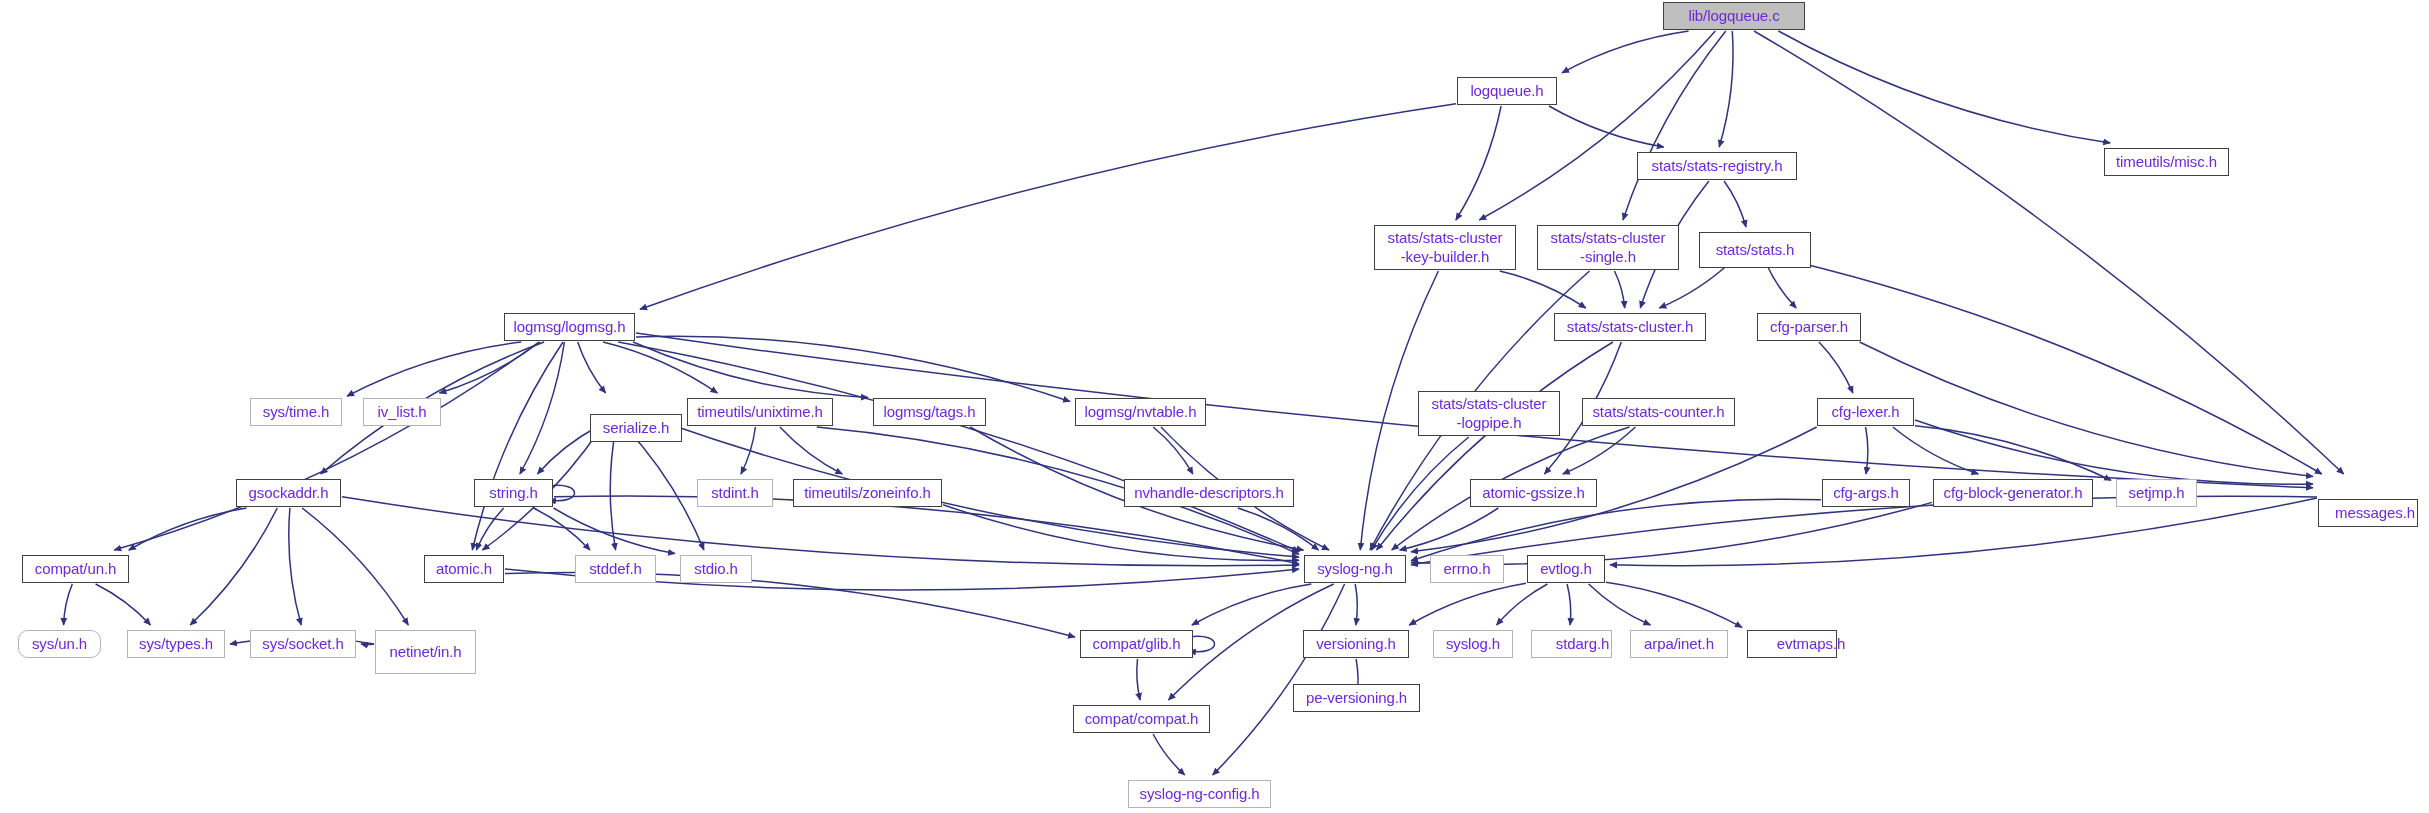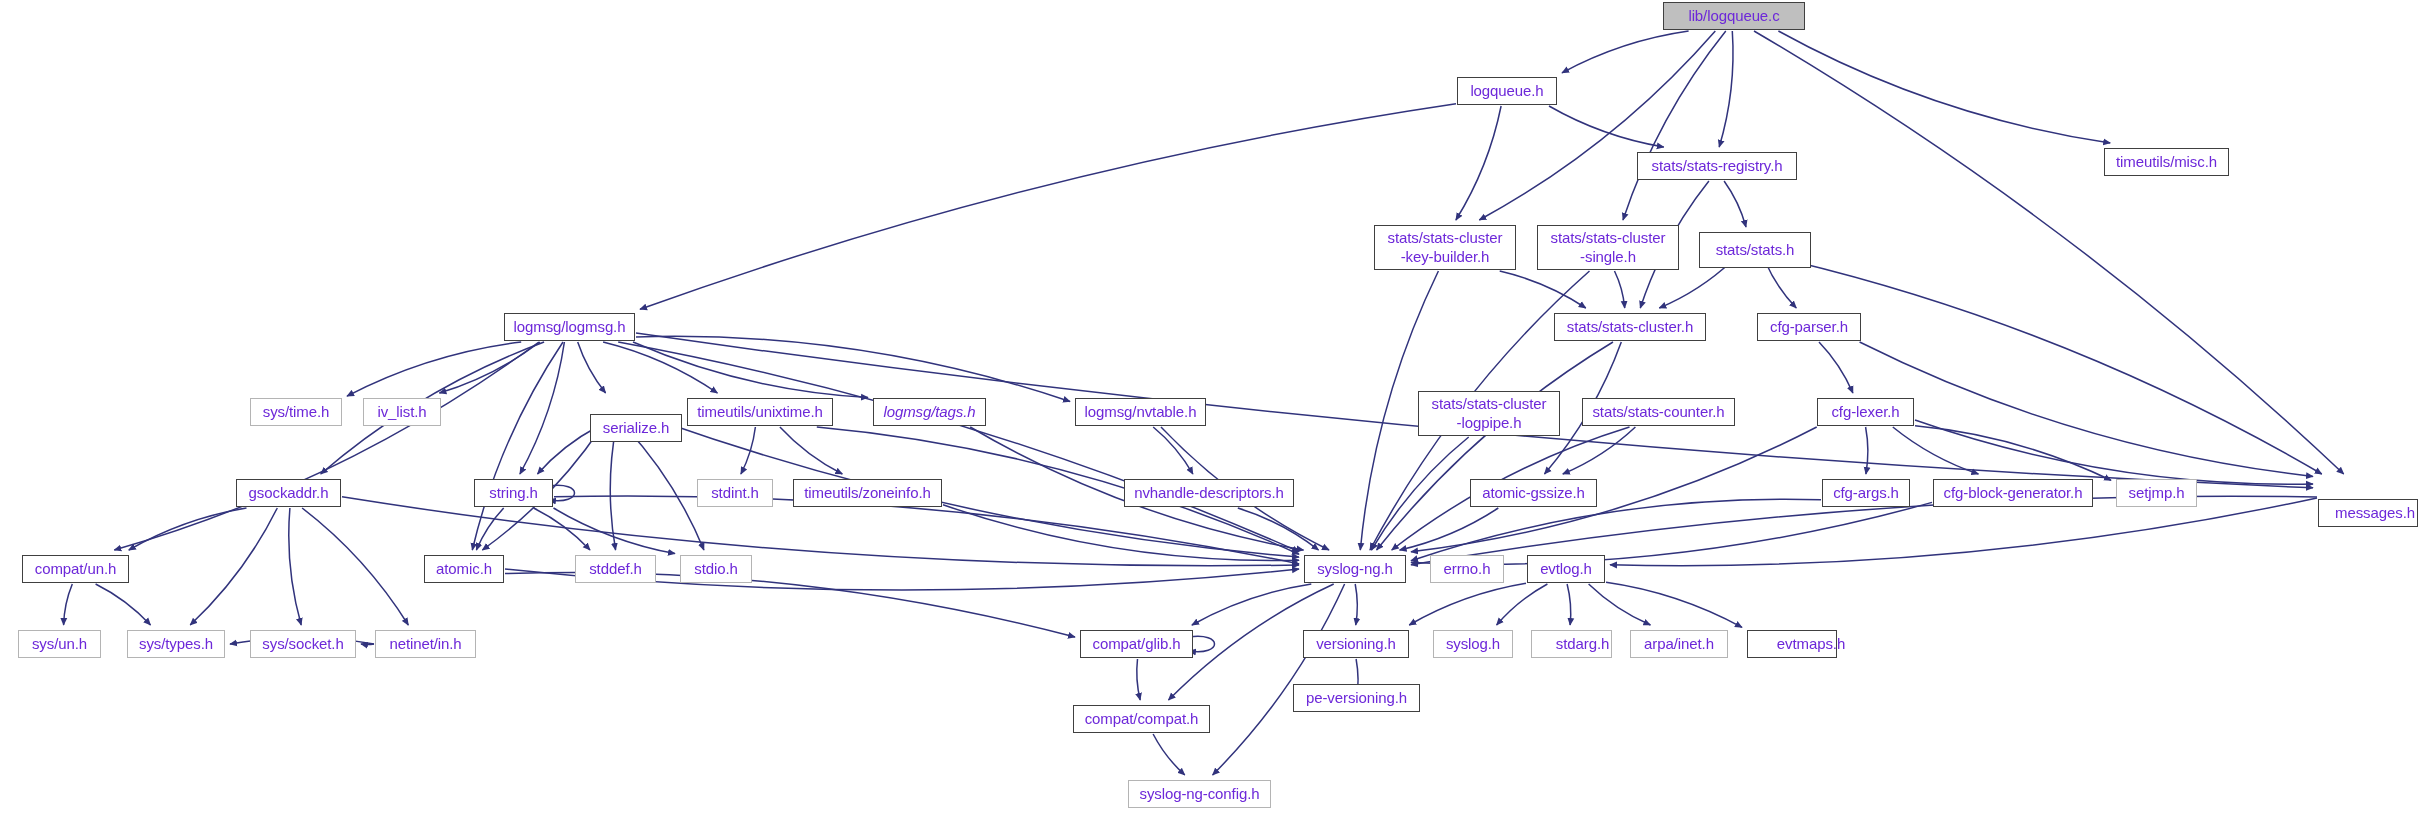--- a/index.html
+++ b/index.html
@@ -159,21 +159,21 @@
       <div class="node hdr-bold" style="left: 1537px; top: 225px; width: 142px; height: 45px;"><span>stats/stats-cluster
 -single.h</span></div>
       <div class="node hdr-bold" style="left: 1699px; top: 232px; width: 112px; height: 36px;"><span>stats/stats.h</span></div>
       <div class="node hdr-bold" style="left: 504px; top: 313px; width: 131px; height: 28px;"><span>logmsg/logmsg.h</span></div>
       <div class="node hdr-bold" style="left: 1554px; top: 313px; width: 152px; height: 28px;"><span>stats/stats-cluster.h</span></div>
       <div class="node hdr-bold" style="left: 1757px; top: 313px; width: 104px; height: 28px;"><span>cfg-parser.h</span></div>
       <div class="node hdr-light" style="left: 250px; top: 398px; width: 92px; height: 28px;"><span>sys/time.h</span></div>
       <div class="node hdr-light" style="left: 363px; top: 398px; width: 78px; height: 28px;"><span>iv_list.h</span></div>
       <div class="node hdr-bold" style="left: 590px; top: 398px; width: 92px; height: 28px; margin-top: 16px;"><span>serialize.h</span></div>
       <div class="node hdr-bold" style="left: 687px; top: 398px; width: 146px; height: 28px;"><span>timeutils/unixtime.h</span></div>
-      <div class="node hdr-bold" style="left: 873px; top: 398px; width: 113px; height: 28px; font-style: italic;"><span>logmsg/tags.h</span></div>
+      <div class="node hdr-bold" style="left: 873px; top: 398px; width: 113px; height: 28px;"><span>logmsg/tags.h</span></div>
       <div class="node hdr-bold" style="left: 1075px; top: 398px; width: 131px; height: 28px;"><span>logmsg/nvtable.h</span></div>
       <div class="node hdr-bold" style="left: 1418px; top: 391px; width: 142px; height: 45px;"><span>stats/stats-cluster
 -logpipe.h</span></div>
       <div class="node hdr-bold" style="left: 1582px; top: 398px; width: 153px; height: 28px;"><span>stats/stats-counter.h</span></div>
       <div class="node hdr-bold" style="left: 1817px; top: 398px; width: 97px; height: 28px;"><span>cfg-lexer.h</span></div>
       <div class="node hdr-bold" style="left: 236px; top: 479px; width: 105px; height: 28px;"><span>gsockaddr.h</span></div>
       <div class="node hdr-bold" style="left: 474px; top: 479px; width: 79px; height: 28px;"><span>string.h</span></div>
       <div class="node hdr-light" style="left: 697px; top: 479px; width: 76px; height: 28px;"><span>stdint.h</span></div>
       <div class="node hdr-bold" style="left: 793px; top: 479px; width: 149px; height: 28px;"><span>timeutils/zoneinfo.h</span></div>
       <div class="node hdr-bold" style="left: 1124px; top: 479px; width: 170px; height: 28px;"><span>nvhandle-descriptors.h</span></div>
@@ -182,24 +182,24 @@
       <div class="node hdr-bold" style="left: 1933px; top: 479px; width: 160px; height: 28px;"><span>cfg-block-generator.h</span></div>
       <div class="node hdr-light" style="left: 2116px; top: 479px; width: 81px; height: 28px;"><span>setjmp.h</span></div>
       <div class="node hdr-bold" style="left: 2318px; top: 499px; width: 100px; height: 28px; padding-left: 14px;"><span>messages.h</span></div>
       <div class="node hdr-bold" style="left: 22px; top: 555px; width: 107px; height: 28px;"><span>compat/un.h</span></div>
       <div class="node hdr-bold" style="left: 424px; top: 555px; width: 80px; height: 28px;"><span>atomic.h</span></div>
       <div class="node hdr-light" style="left: 575px; top: 555px; width: 81px; height: 28px;"><span>stddef.h</span></div>
       <div class="node hdr-light" style="left: 680px; top: 555px; width: 72px; height: 28px;"><span>stdio.h</span></div>
       <div class="node hdr-bold" style="left: 1304px; top: 555px; width: 102px; height: 28px;"><span>syslog-ng.h</span></div>
       <div class="node hdr-light" style="left: 1430px; top: 555px; width: 74px; height: 28px;"><span>errno.h</span></div>
       <div class="node hdr-bold" style="left: 1527px; top: 555px; width: 78px; height: 28px;"><span>evtlog.h</span></div>
-      <div class="node hdr-light" style="left: 18px; top: 630px; width: 83px; height: 28px;"><span>sys/un.h</span></div>
+      <div class="node hdr-light" style="left: 18px; top: 630px; width: 83px; height: 28px; border-radius: 10px;"><span>sys/un.h</span></div>
       <div class="node hdr-light" style="left: 127px; top: 630px; width: 98px; height: 28px;"><span>sys/types.h</span></div>
       <div class="node hdr-light" style="left: 250px; top: 630px; width: 106px; height: 28px;"><span>sys/socket.h</span></div>
-      <div class="node hdr-light" style="left: 375px; top: 630px; width: 101px; height: 28px; justify-content: center;"><span>netinet/in.h</span></div>
+      <div class="node hdr-light" style="left: 375px; top: 630px; width: 101px; height: 44px; justify-content: center;"><span>netinet/in.h</span></div>
       <div class="node hdr-bold" style="left: 1080px; top: 630px; width: 113px; height: 28px;"><span>compat/glib.h</span></div>
       <div class="node hdr-bold" style="left: 1303px; top: 630px; width: 106px; height: 28px;"><span>versioning.h</span></div>
       <div class="node hdr-light" style="left: 1433px; top: 630px; width: 80px; height: 28px;"><span>syslog.h</span></div>
       <div class="node hdr-light" style="left: 1531px; top: 630px; width: 81px; height: 28px; padding-left: 22px;"><span>stdarg.h</span></div>
       <div class="node hdr-light" style="left: 1630px; top: 630px; width: 98px; height: 28px;"><span>arpa/inet.h</span></div>
       <div class="node hdr-bold" style="left: 1747px; top: 630px; width: 90px; height: 28px; padding-left: 38px;"><span>evtmaps.h</span></div>
       <div class="node hdr-bold" style="left: 1073px; top: 705px; width: 137px; height: 28px;"><span>compat/compat.h</span></div>
       <div class="node hdr-bold" style="left: 1293px; top: 684px; width: 127px; height: 28px;"><span>pe-versioning.h</span></div>
       <div class="node hdr-light" style="left: 1128px; top: 780px; width: 143px; height: 28px;"><span>syslog-ng-config.h</span></div>
     </div>

